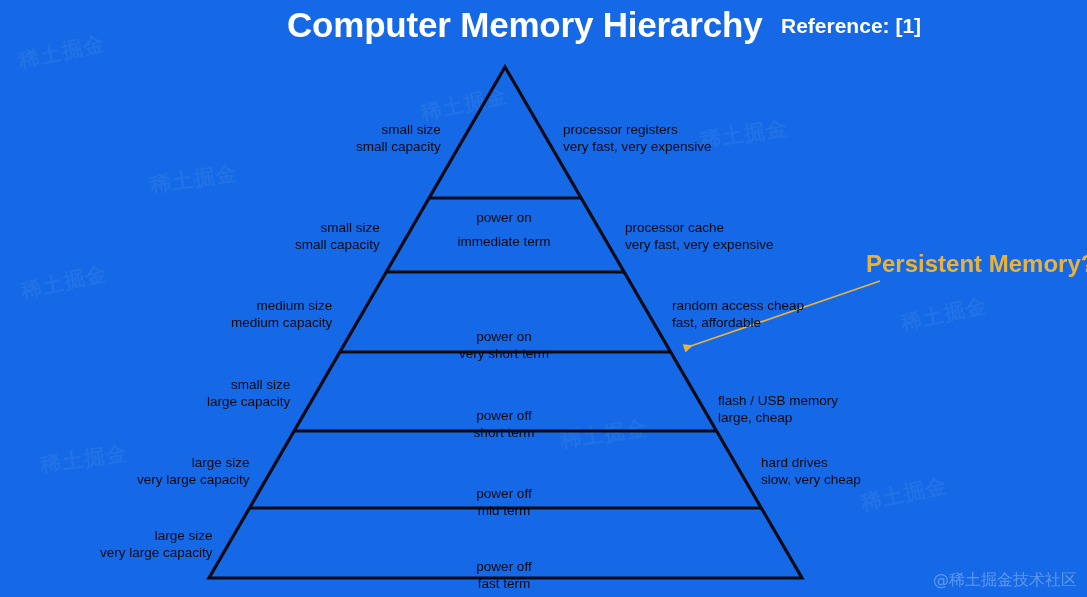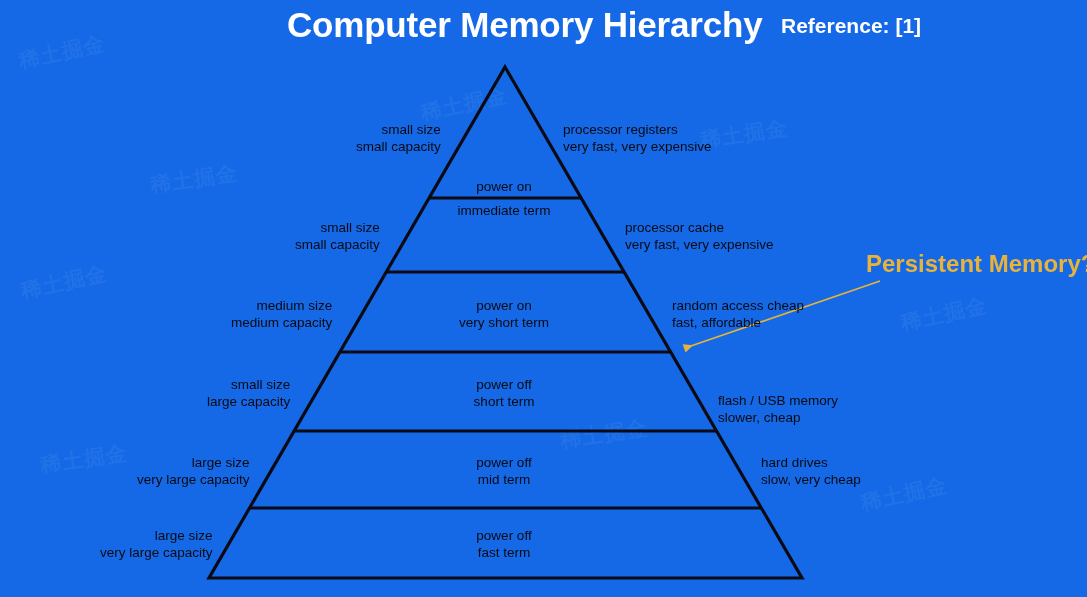--- a/index.html
+++ b/index.html
@@ -72,21 +72,21 @@
   .lbl {
     position: absolute;
     font-size: 13.5px;
     color: #0a0a12;
     line-height: 17px;
     white-space: nowrap;
     font-family: "Liberation Sans", sans-serif;
   }
   .lbl.left  { text-align: right; }
   .lbl.right { text-align: left; }
-  .lbl.center { text-align: center; transform: translateX(-50%); }
+  .lbl.center { text-align: center; transform: translateX(-50%); margin-top: 31px; }
 
   #annotation {
     position: absolute;
     left: 866px;
     top: 250px;
     font-size: 24px;
     font-weight: bold;
     color: #e8b33a;
     white-space: nowrap;
     font-family: "Liberation Sans", sans-serif;
@@ -178,21 +178,21 @@
   <div class="lbl left" style="left:207px; top:376px;">
     <div>small size</div>
     <div>large capacity</div>
   </div>
   <div class="lbl center" style="left:504px; top:376px;">
     <div>power off</div>
     <div>short term</div>
   </div>
   <div class="lbl right" style="left:718px; top:376px;margin-top:16px;">
     <div>flash / USB memory</div>
-    <div>slower, cheap</div>
+    <div>large, cheap</div>
   </div>
 
   <div class="lbl left" style="left:137px; top:454px;">
     <div>large size</div>
     <div>very large capacity</div>
   </div>
   <div class="lbl center" style="left:504px; top:454px;">
     <div>power off</div>
     <div>mid term</div>
   </div>
@@ -205,14 +205,15 @@
     <div>large size</div>
     <div>very large capacity</div>
   </div>
   <div class="lbl center" style="left:504px; top:527px;">
     <div>power off</div>
     <div>fast term</div>
   </div>
 
   <div id="annotation">Persistent Memory?</div>
 
+  <div id="corner-watermark">@稀土掘金技术社区</div>
 
 </div>
 
 </body></html>

